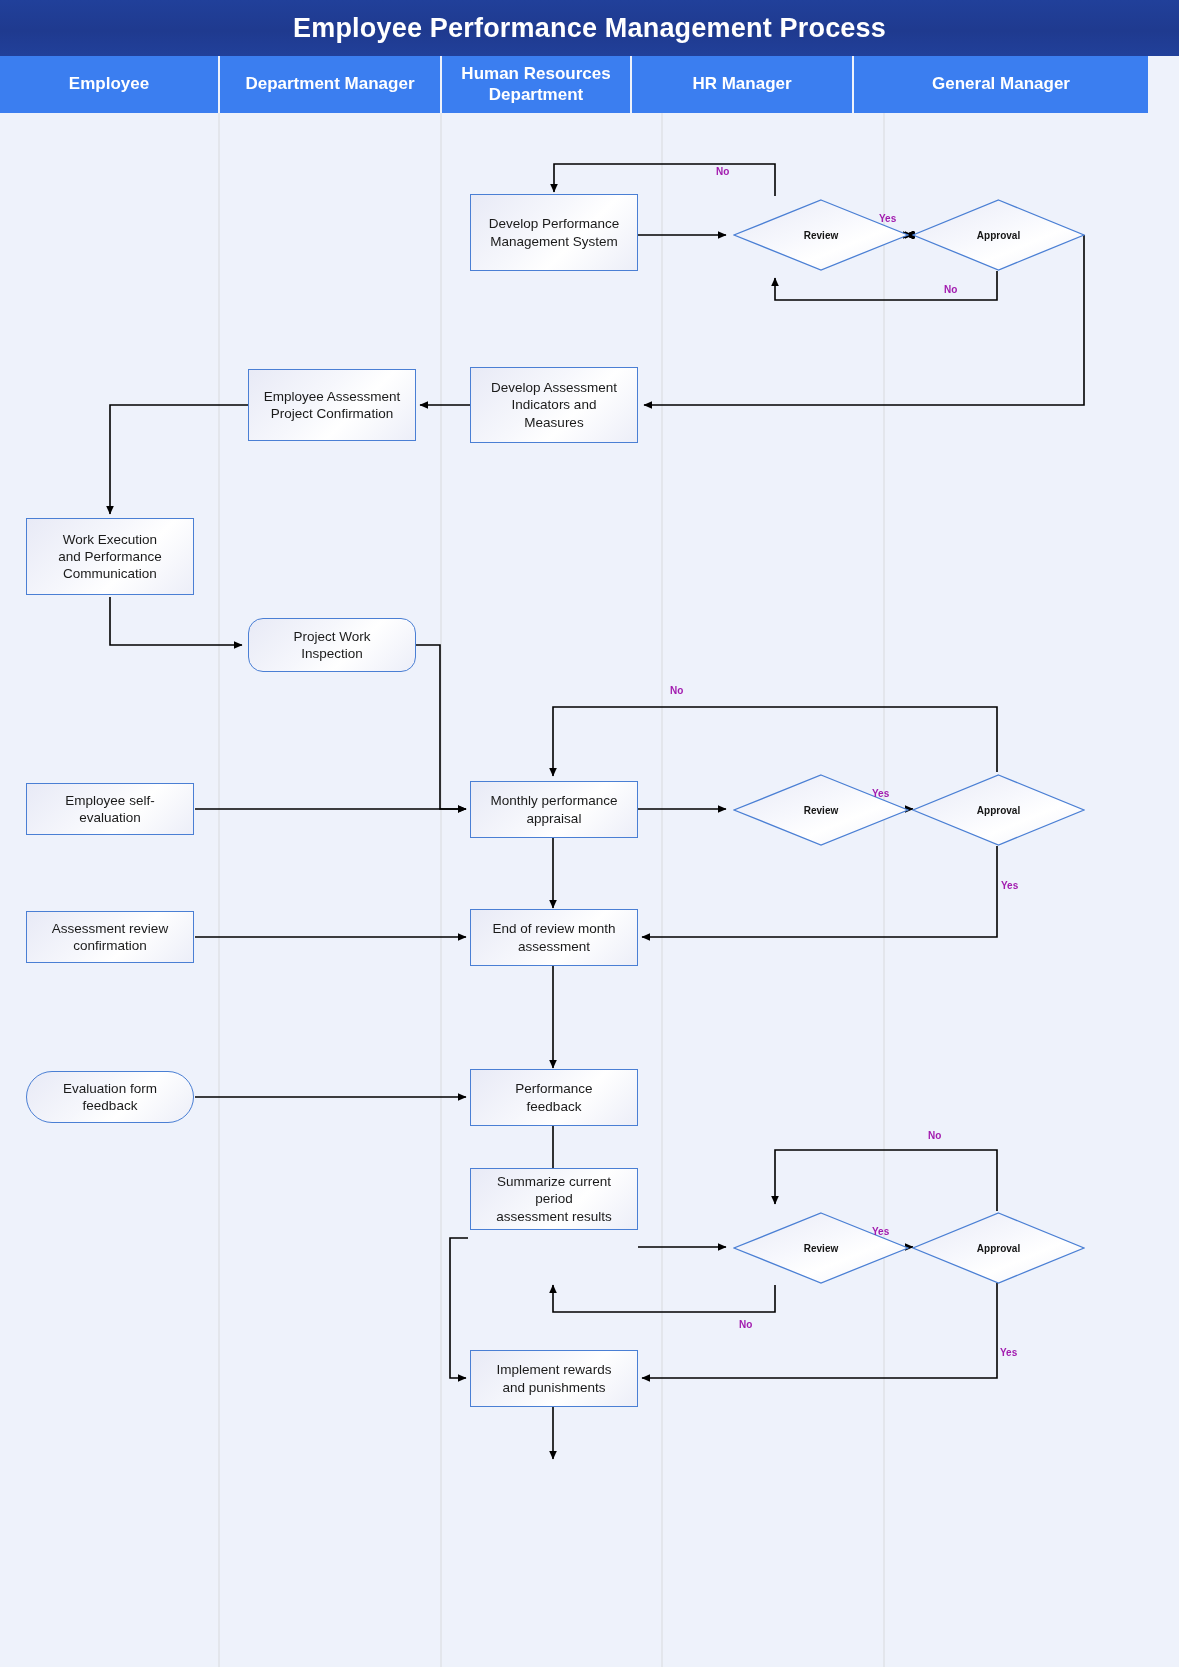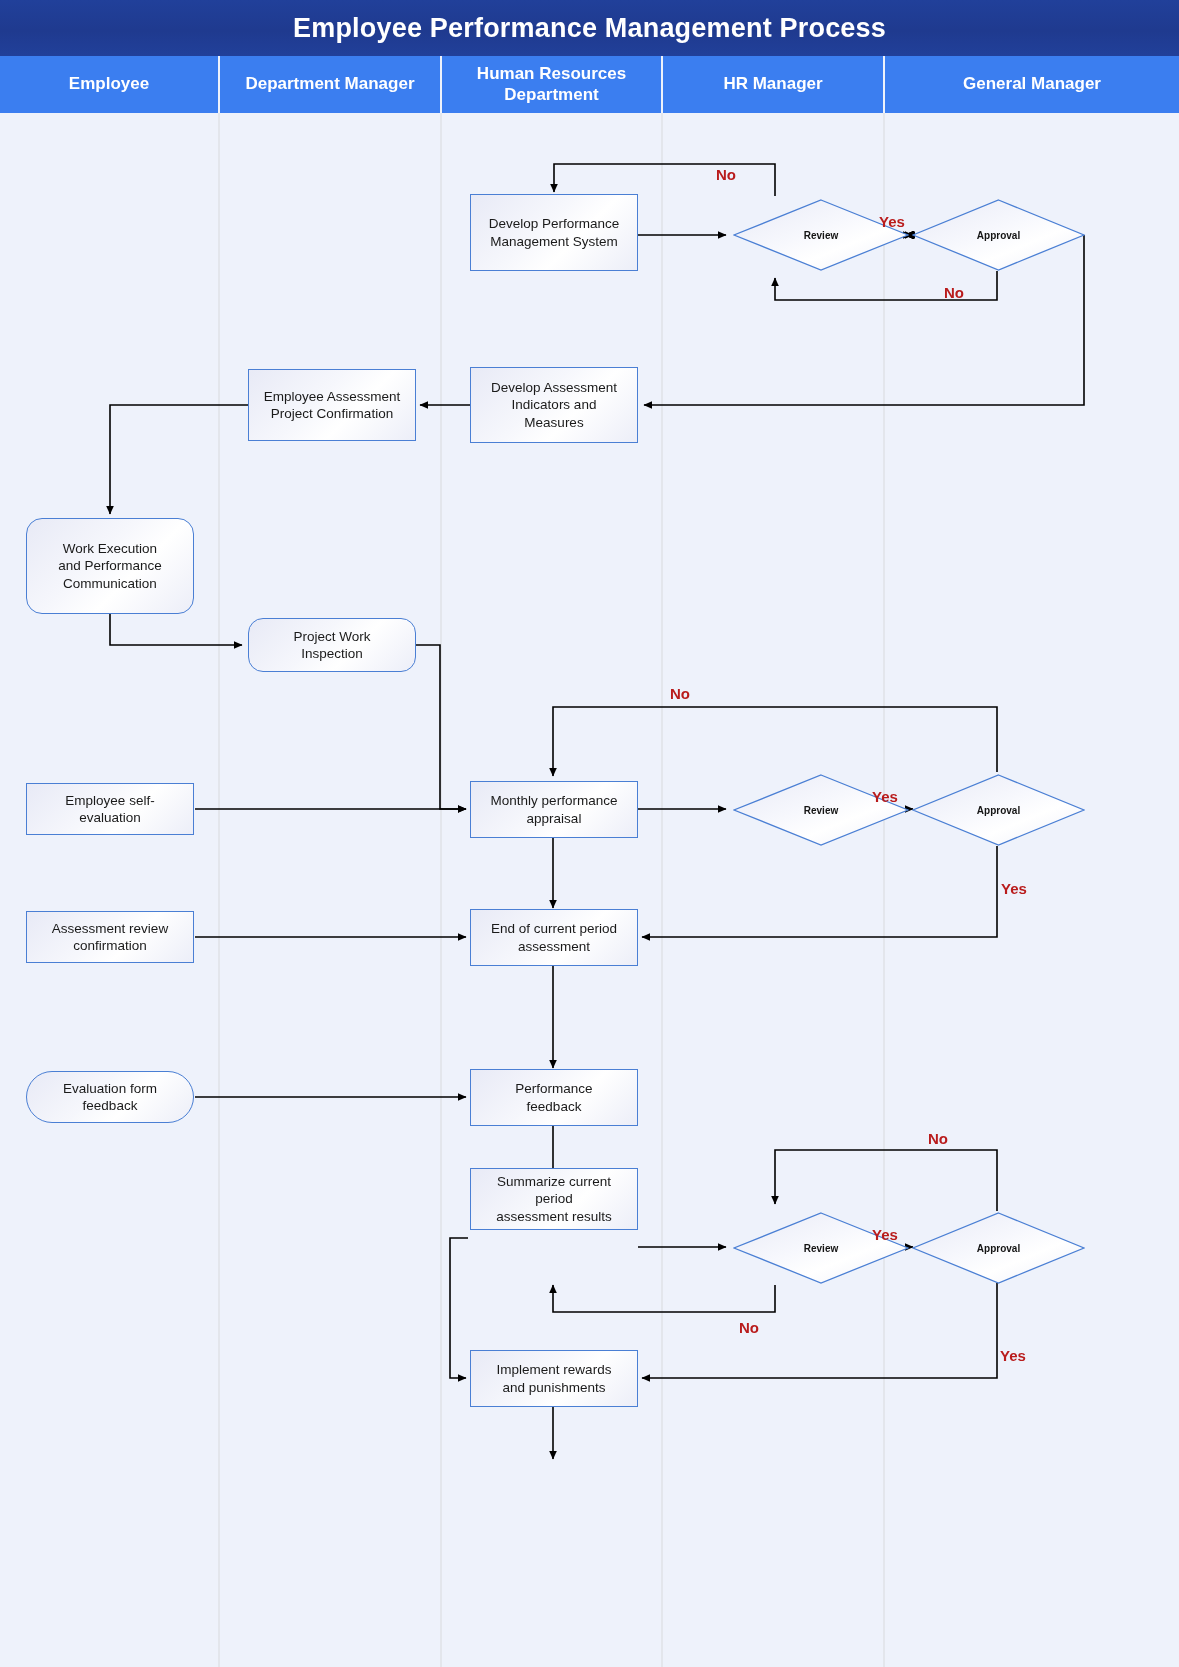--- a/index.html
+++ b/index.html
@@ -89,37 +89,37 @@
     font-size: 10px;
     font-weight: bold;
     color: #141414;
     text-align: center;
     z-index: 2;
   }
 
   
   .elabel {
     position: absolute;
-    font-size: 15px;
+    font-size: 10px;
     font-weight: bold;
-    color: #b91c1c;
+    color: #a21caf;
     white-space: nowrap;
   }
 </style>
 </head>
 <body>
 
 <div id="page">
 
   <div id="title-bar">Employee Performance Management Process</div>
 
   <div id="lane-header">
     <div class="lane-head" style="width:220px">Employee</div>
     <div class="lane-head" style="width:222px">Department Manager</div>
-    <div class="lane-head" style="width:221px">Human Resources
+    <div class="lane-head" style="width:190px">Human Resources
 Department</div>
     <div class="lane-head" style="width:222px">HR Manager</div>
     <div class="lane-head" style="width:294px">General Manager</div>
   </div>
 
   <div id="lane-body">
     <div class="lane-col" style="left:0px;   width:220px"></div>
     <div class="lane-col" style="left:220px; width:222px"></div>
     <div class="lane-col" style="left:442px; width:221px"></div>
     <div class="lane-col" style="left:663px; width:222px"></div>
@@ -263,21 +263,21 @@
     <span class="dlabel">Approval</span>
   </div>
 
   <div class="node" style="left:470px; top:367px; width:168px; height:76px;">Develop Assessment
 Indicators and
 Measures</div>
 
   <div class="node" style="left:248px; top:369px; width:168px; height:72px;">Employee Assessment
 Project Confirmation</div>
 
-  <div class="node" style="left:26px; top:518px; width:168px; height:96px;border-radius:16px;">Work Execution
+  <div class="node" style="left:26px; top:518px; width:168px; height:77px;">Work Execution
 and Performance
 Communication</div>
 
   <div class="node" style="left:248px; top:618px; width:168px; height:54px;border-radius:15px;">Project Work
 Inspection</div>
 
   <div class="node" style="left:26px; top:783px; width:168px; height:52px;">Employee self-
 evaluation</div>
 
   <div class="node" style="left:470px; top:781px; width:168px; height:57px;">Monthly performance
@@ -293,21 +293,21 @@
   <div class="diamond" style="left:912px; top:774px; width:173px; height:72px;">
     <svg class="dshape" viewBox="0 0 173 72" preserveAspectRatio="none">
       <polygon points="86.5,1 172,36 86.5,71 1,36" fill="url(#dg1)" stroke="#4a7fd4" stroke-width="1.3"></polygon>
     </svg>
     <span class="dlabel">Approval</span>
   </div>
 
   <div class="node" style="left:26px; top:911px; width:168px; height:52px;">Assessment review
 confirmation</div>
 
-  <div class="node" style="left:470px; top:909px; width:168px; height:57px;">End of current period
+  <div class="node" style="left:470px; top:909px; width:168px; height:57px;">End of review month
 assessment</div>
 
   <div class="node terminator" style="left:26px; top:1071px; width:168px; height:52px;">Evaluation form
 feedback</div>
 
   <div class="node" style="left:470px; top:1069px; width:168px; height:57px;">Performance
 feedback</div>
 
   <div class="node" style="left:470px; top:1168px; width:168px; height:62px;">Summarize current period
 assessment results</div>

